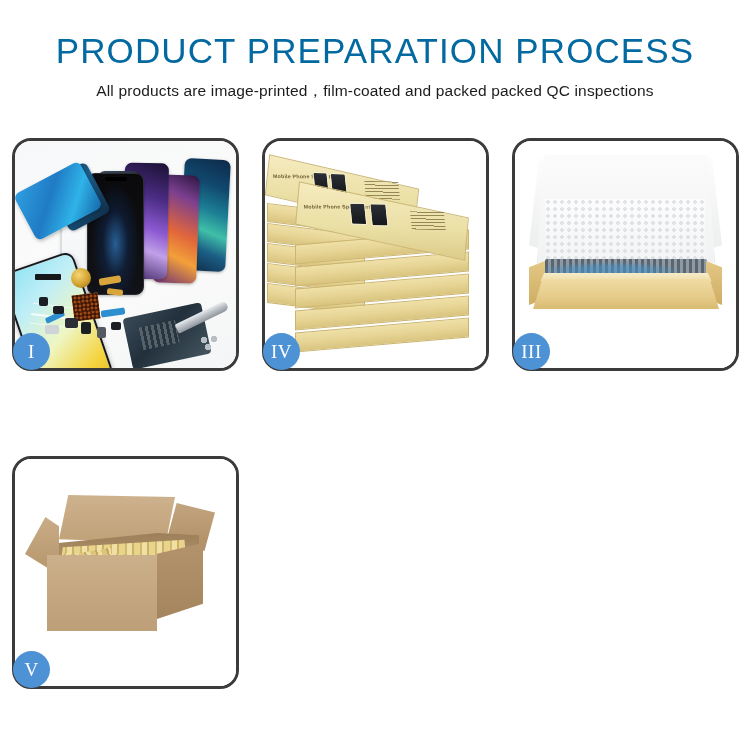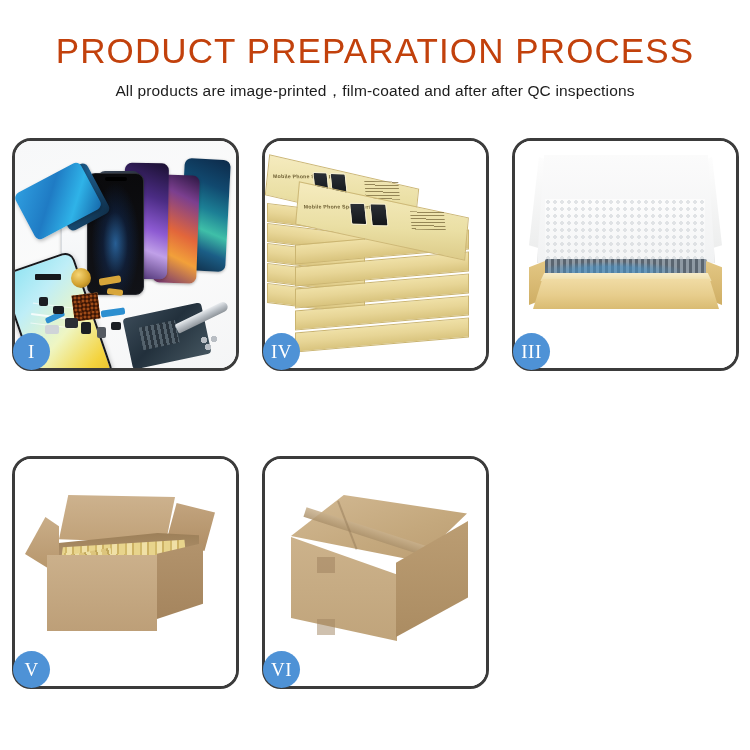--- a/index.html
+++ b/index.html
@@ -18,21 +18,21 @@
 
   
   .header {
     text-align: center;
     padding-top: 30px;
   }
   .page-title {
     font-size: 35px;
     letter-spacing: 1.1px;
     font-weight: 400;
-    color: #c2410c;
+    color: #0369a1;
     line-height: 1.18;
     white-space: nowrap;
   }
   .page-subtitle {
     font-size: 15.5px;
     letter-spacing: 0.15px;
     font-weight: 400;
     color: #1c1c1c;
     margin-top: 10px;
     white-space: nowrap;
@@ -409,21 +409,21 @@
     background: rgba(150,124,90,.5);
     transform: rotate(-21deg);
     transform-origin: top center;
   }
 </style>
 </head>
 <body>
 
 <div class="header">
   <div class="page-title">PRODUCT PREPARATION PROCESS</div>
-  <div class="page-subtitle">All products are image-printed，film-coated and after after QC inspections</div>
+  <div class="page-subtitle">All products are image-printed，film-coated and packed packed QC inspections</div>
 </div>
 
 <div class="grid">
 
   <div class="panel">
     <div class="panel-inner p1">
       <div class="scr scr-a"></div>
       <div class="scr scr-b"></div>
       <div class="scr scr-c"></div>
       <div class="scr scr-d"></div>
@@ -510,26 +510,14 @@
       <div class="c5-inner"></div>
       <div class="c5-goods"></div>
       <div class="c5-goods2"></div>
       <div class="c5-flapLeft"></div>
       <div class="c5-right"></div>
       <div class="c5-front"></div>
     </div>
     <div class="badge">V</div>
   </div>
 
-  <div class="panel">
-    <div class="panel-inner p6">
-      <div class="c6-top"></div>
-      <div class="c6-tape"></div>
-      <div class="c6-seam"></div>
-      <div class="c6-left"></div>
-      <div class="c6-right"></div>
-      <div class="c6-tab1"></div>
-      <div class="c6-tab2"></div>
-    </div>
-    <div class="badge">VI</div>
-  </div>
 
 </div>
 
 </body></html>

